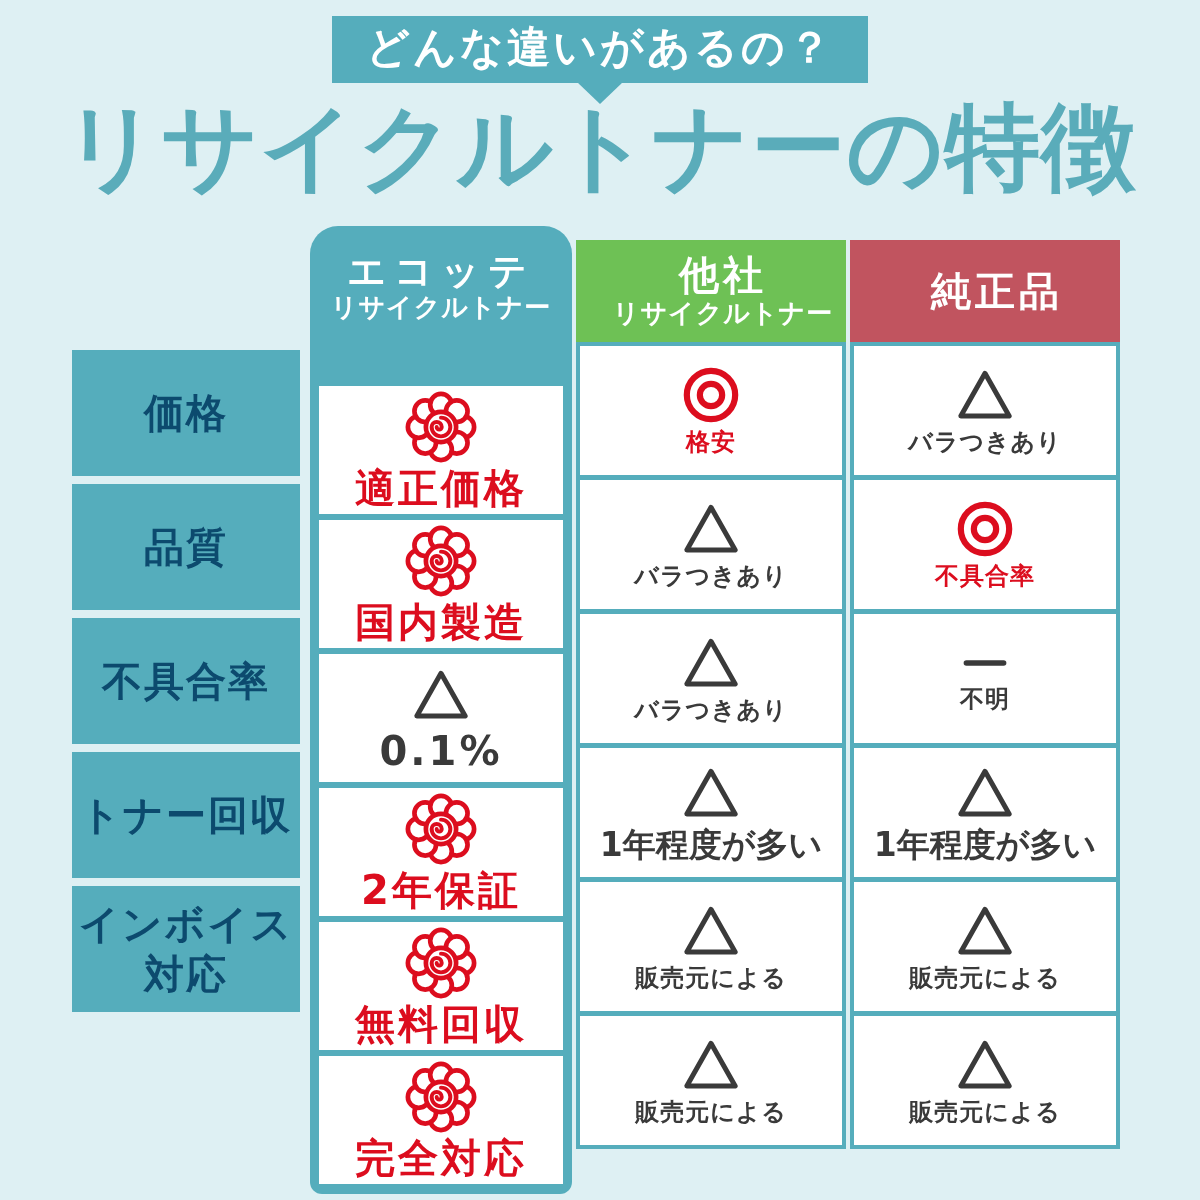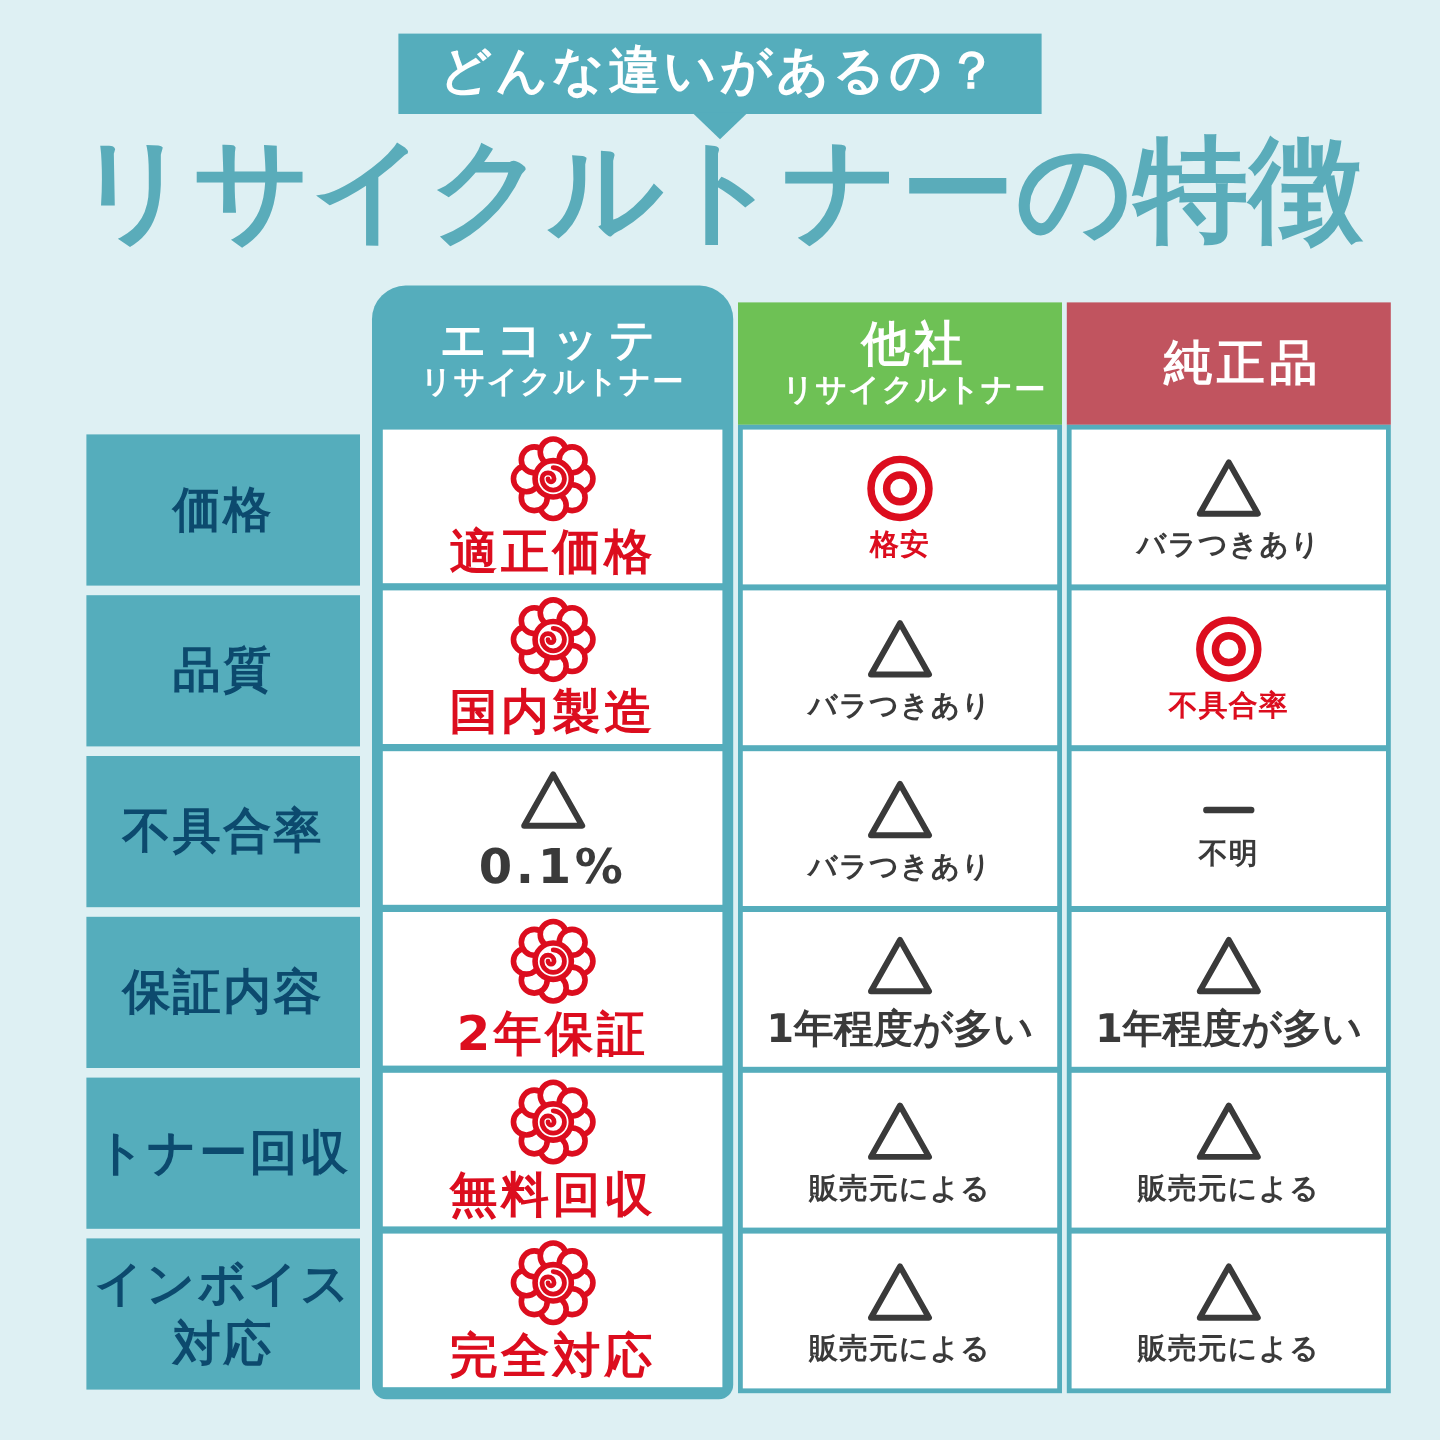--- a/index.html
+++ b/index.html
@@ -13,21 +13,21 @@
   }
   *{box-sizing:border-box;margin:0;padding:0;}
   html,body{width:1200px;height:1200px;}
   body{
     background:var(--bg);
     font-family:"DejaVu Sans","Liberation Sans",sans-serif;
     overflow:hidden;
     position:relative;
   }
   
-  .badge-row{display:flex;justify-content:center;padding-top:28px;}
+  .badge-row{display:flex;justify-content:center;padding-top:16px;}
   .badge{
     position:relative;
     background:var(--teal);
     color:#fff;
     font-size:43px;
     font-weight:bold;
     letter-spacing:3px;
     padding:10px 34px 14px 34px;
     line-height:1.0;
   }
@@ -76,27 +76,28 @@
     display:flex;
     align-items:center;
     justify-content:center;
     text-align:center;
     white-space:pre-line;
     line-height:1.25;
     letter-spacing:2px;
   }
   
   .col-ecotte{
-    width:301px;
+    width:262px;
     background:var(--teal);
     border-radius:28px 28px 12px 12px;
     padding:0 9px 10px 9px;
     display:flex;
     flex-direction:column;
     margin-right:4px;
+    gap:40px;
   }
   .ec-header{
     height:120px;
     display:flex;
     flex-direction:column;
     align-items:center;
     justify-content:center;
     color:#fff;
     gap:4px;
   }
@@ -202,21 +203,20 @@
 </div>
 
 <h1 class="main-title">リサイクルトナーの特徴</h1>
 
 <div class="cmp-table">
 
   <div class="col-labels">
     <div class="label-cell">価格</div>
     <div class="label-cell">品質</div>
     <div class="label-cell">不具合率</div>
-    <div class="label-cell">保証内容</div>
     <div class="label-cell">トナー回収</div>
     <div class="label-cell">インボイス
 対応</div>
   </div>
 
   <div class="col-ecotte">
     <div class="ec-header">
       <div class="ec-title">エコッテ</div>
       <div class="ec-sub">リサイクルトナー</div>
     </div>

